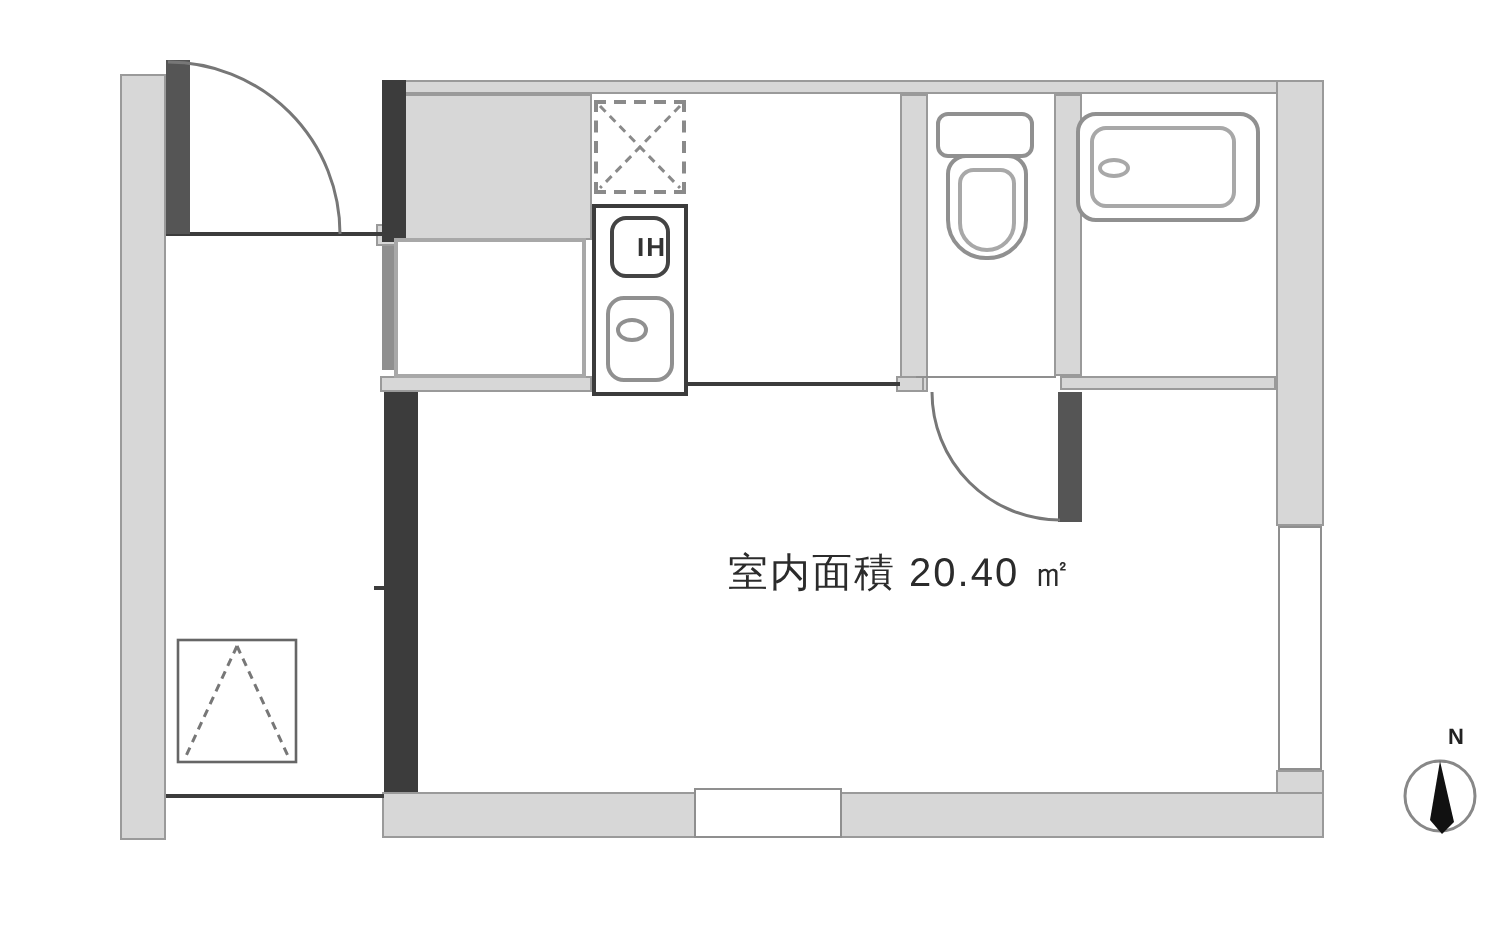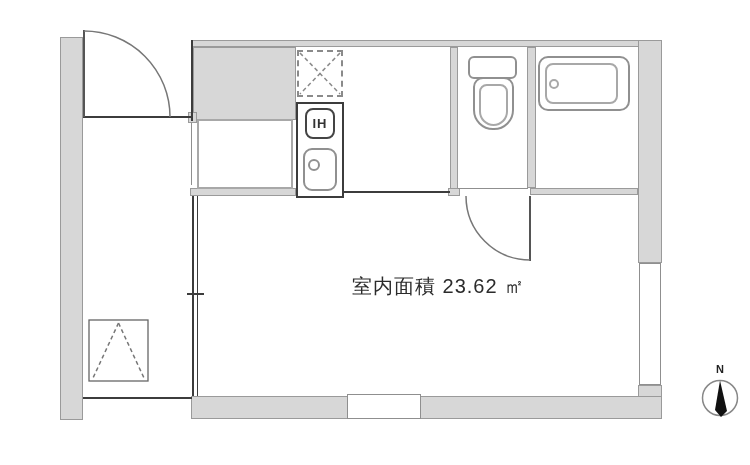--- a/index.html
+++ b/index.html
@@ -1,20 +1,20 @@
 <!DOCTYPE html>
 <html><head>
 <meta charset="utf-8">
 <style>
   html,body{margin:0;padding:0;background:#ffffff;}
   .plan{
     position:relative;width:750px;height:465px;background:#ffffff;overflow:hidden;
     font-family:"Liberation Sans","DejaVu Sans",sans-serif;
   }
-  .abs{position:absolute;box-sizing:border-box;}
+  .abs{position:absolute;box-sizing:border-box;padding-left:12px;}
   .wall{background:#d7d7d7;border:1px solid #9a9a9a;}
   .win{background:#ffffff;border:1px solid #8f8f8f;}
   .dline{background:#3c3c3c;}
   .mline{background:#8f8f8f;}
   .fix{background:#ffffff;border:2px solid #909090;}
   .area-text{
     color:#2b2b2b;font-size:20px;letter-spacing:1px;white-space:nowrap;
   }
   .ih-label{
     display:flex;align-items:center;justify-content:center;
@@ -90,16 +90,16 @@
       <rect x="89" y="320" width="59" height="61" fill="none" stroke="#666" stroke-width="1.3"></rect>
       <line x1="118.5" y1="323" x2="93" y2="378" stroke="#777" stroke-width="1.5" stroke-dasharray="4 3"></line>
       <line x1="118.5" y1="323" x2="144" y2="378" stroke="#777" stroke-width="1.5" stroke-dasharray="4 3"></line>
     </g>
     <g>
       <circle cx="720" cy="398" r="17.5" fill="#fff" stroke="#888" stroke-width="1.5"></circle>
       <polygon points="720,380.5 727,411 721,417 715,410" fill="#111"></polygon>
     </g>
   </svg>
 
-  <div class="abs area-text" style="left:352px;top:273px;">室内面積 23.62 ㎡</div>
+  <div class="abs area-text" style="left:352px;top:273px;">室内面積 20.40 ㎡</div>
   <div class="abs north-label" style="left:712px;top:363px;width:16px;">N</div>
 
 </div>
 
 </body></html>

